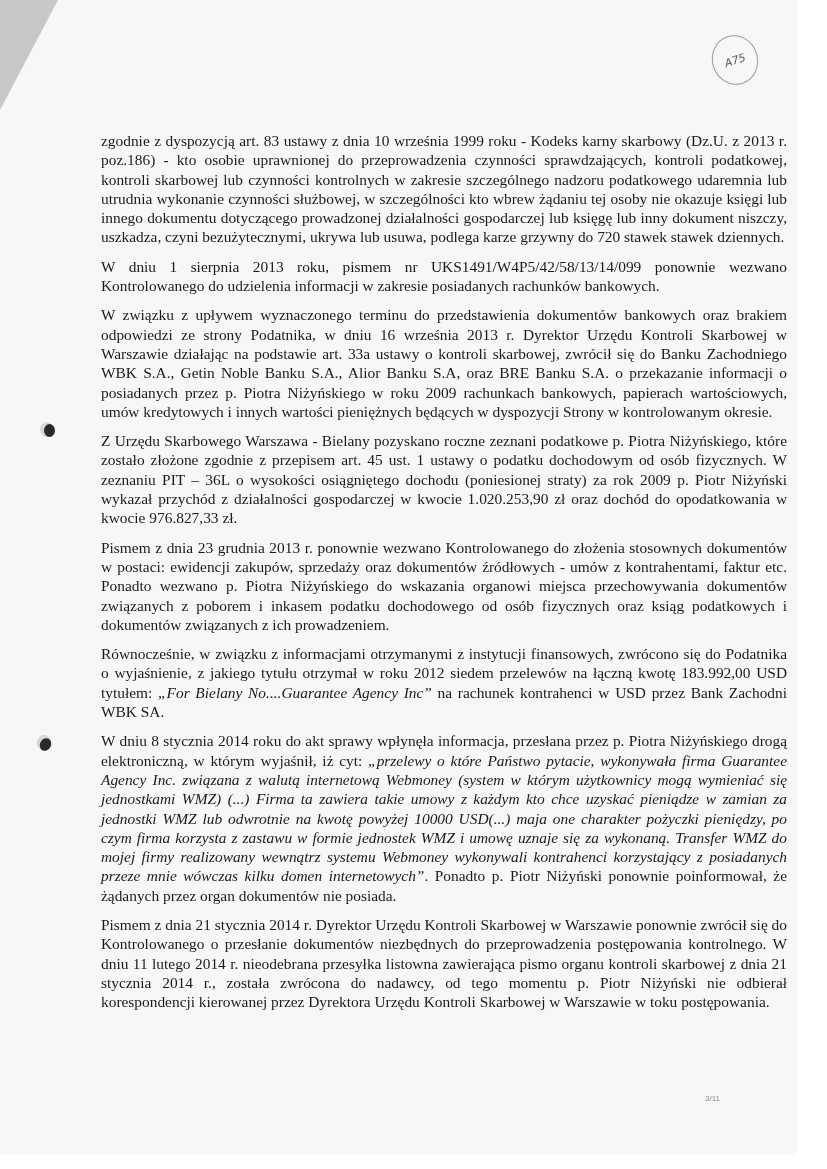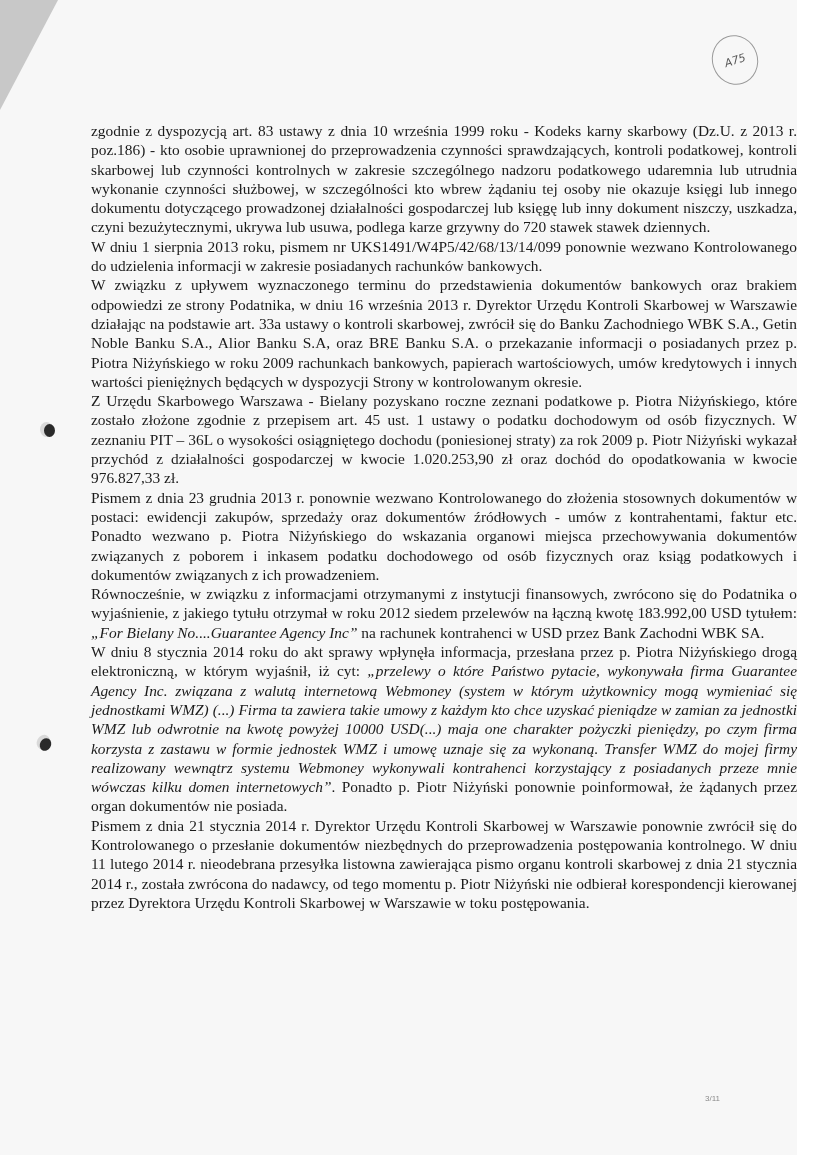--- a/index.html
+++ b/index.html
@@ -29,21 +29,21 @@
   .punch {
     position: absolute; width: 11px; height: 13px; border-radius: 50%;
     background: #2a2a2a;
     box-shadow: -3px -1px 0 1px #d9d9d9;
   }
   .content {
     position: absolute; left: 91px; top: 121px; width: 706px;
     font-size: 15.4px; line-height: 19.3px;
     text-align: justify;
   }
-  .content p { margin: 0; }
+  .content p { margin: 10px; }
   .content em { font-style: italic; }
   .page-number {
     position: absolute; left: 705px; top: 1094px;
     font-family: "Liberation Sans", sans-serif; font-size: 8px; color: #8a8a8a; text-align: right;
   }
 </style>
 </head>
 <body>
 
 <div class="page-bg"></div>
@@ -51,21 +51,21 @@
 
 <div class="stamp">
   <span>A75</span>
 </div>
 
 <div class="punch" style="left:44px; top:424px;"></div>
 <div class="punch" style="left:40px; top:738px; transform: rotate(30deg);"></div>
 
 <div class="content">
   <p><span>zgodnie z dyspozycją art. 83 ustawy z dnia 10 września 1999 roku - Kodeks karny skarbowy (Dz.U. z 2013 r. poz.186) - kto osobie uprawnionej do przeprowadzenia czynności sprawdzających, kontroli podatkowej, kontroli skarbowej lub czynności kontrolnych w zakresie szczególnego nadzoru podatkowego udaremnia lub utrudnia wykonanie czynności służbowej, w szczególności kto wbrew żądaniu tej osoby nie okazuje księgi lub innego dokumentu dotyczącego prowadzonej działalności gospodarczej lub księgę lub inny dokument niszczy, uszkadza, czyni bezużytecznymi, ukrywa lub usuwa, podlega karze grzywny do 720 stawek stawek dziennych.</span></p>
-  <p><span>W dniu 1 sierpnia 2013 roku, pismem nr UKS1491/W4P5/42/68/13/14/099 ponownie wezwano Kontrolowanego do udzielenia informacji w zakresie posiadanych rachunków bankowych.</span></p>
+  <p><span>W dniu 1 sierpnia 2013 roku, pismem nr UKS1491/W4P5/42/58/13/14/099 ponownie wezwano Kontrolowanego do udzielenia informacji w zakresie posiadanych rachunków bankowych.</span></p>
   <p><span>W związku z upływem wyznaczonego terminu do przedstawienia dokumentów bankowych oraz brakiem odpowiedzi ze strony Podatnika, w dniu 16 września 2013 r. Dyrektor Urzędu Kontroli Skarbowej w Warszawie  działając na podstawie art. 33a ustawy o kontroli skarbowej, zwrócił się do Banku Zachodniego WBK S.A., Getin Noble Banku S.A., Alior Banku S.A, oraz  BRE Banku S.A. o przekazanie informacji o posiadanych przez p. Piotra Niżyńskiego w roku 2009 rachunkach bankowych, papierach wartościowych, umów kredytowych i innych wartości pieniężnych będących w dyspozycji Strony w kontrolowanym okresie.</span></p>
   <p><span>Z Urzędu Skarbowego Warszawa - Bielany pozyskano roczne zeznani podatkowe p. Piotra Niżyńskiego, które zostało złożone zgodnie z przepisem art. 45 ust. 1 ustawy o podatku dochodowym od osób fizycznych. W zeznaniu  PIT – 36L o wysokości osiągniętego dochodu (poniesionej straty) za rok 2009 p. Piotr Niżyński wykazał przychód z działalności gospodarczej w kwocie 1.020.253,90 zł oraz dochód do opodatkowania w kwocie 976.827,33 zł.</span></p>
   <p><span>Pismem z dnia 23 grudnia 2013 r. ponownie wezwano Kontrolowanego do złożenia stosownych dokumentów w postaci: ewidencji zakupów, sprzedaży oraz dokumentów źródłowych - umów z kontrahentami, faktur etc. Ponadto wezwano p. Piotra Niżyńskiego do wskazania organowi miejsca przechowywania dokumentów związanych z poborem i inkasem podatku dochodowego od osób fizycznych oraz ksiąg podatkowych i dokumentów związanych z ich prowadzeniem.</span></p>
   <p><span>Równocześnie, w związku z informacjami otrzymanymi z instytucji finansowych, zwrócono się do Podatnika o wyjaśnienie, z jakiego tytułu otrzymał w roku 2012 siedem przelewów na łączną kwotę 183.992,00 USD tytułem: </span><em>„For Bielany No....Guarantee Agency Inc”</em><span> na rachunek kontrahenci w USD przez Bank Zachodni WBK SA.</span></p>
   <p><span>W dniu 8 stycznia 2014 roku do akt sprawy wpłynęła informacja, przesłana przez p. Piotra Niżyńskiego drogą elektroniczną, w którym wyjaśnił, iż cyt: </span><em>„przelewy o które Państwo pytacie, wykonywała firma Guarantee Agency Inc. związana z walutą internetową Webmoney (system w którym użytkownicy mogą wymieniać się jednostkami WMZ) (...) Firma ta zawiera takie umowy z każdym kto chce uzyskać pieniądze w zamian za jednostki WMZ lub odwrotnie na kwotę powyżej 10000 USD(...) maja one charakter pożyczki pieniędzy, po czym firma korzysta z zastawu w formie jednostek WMZ i umowę uznaje się za wykonaną. Transfer WMZ do mojej firmy realizowany wewnątrz systemu Webmoney wykonywali kontrahenci korzystający z posiadanych przeze mnie wówczas kilku domen internetowych”</em><span>. Ponadto p. Piotr Niżyński ponownie poinformował, że żądanych przez organ dokumentów nie posiada.</span></p>
   <p><span>Pismem z dnia 21 stycznia 2014 r. Dyrektor Urzędu Kontroli Skarbowej w Warszawie ponownie zwrócił się do Kontrolowanego o przesłanie dokumentów niezbędnych do przeprowadzenia postępowania kontrolnego. W dniu 11 lutego 2014 r.  nieodebrana przesyłka listowna zawierająca pismo organu kontroli skarbowej z dnia 21 stycznia 2014 r., została zwrócona do nadawcy, od tego momentu p. Piotr Niżyński nie odbierał korespondencji kierowanej przez Dyrektora Urzędu Kontroli Skarbowej w  Warszawie w toku postępowania.</span></p>
 </div>
 
 <div class="page-number">3/11</div>
 

